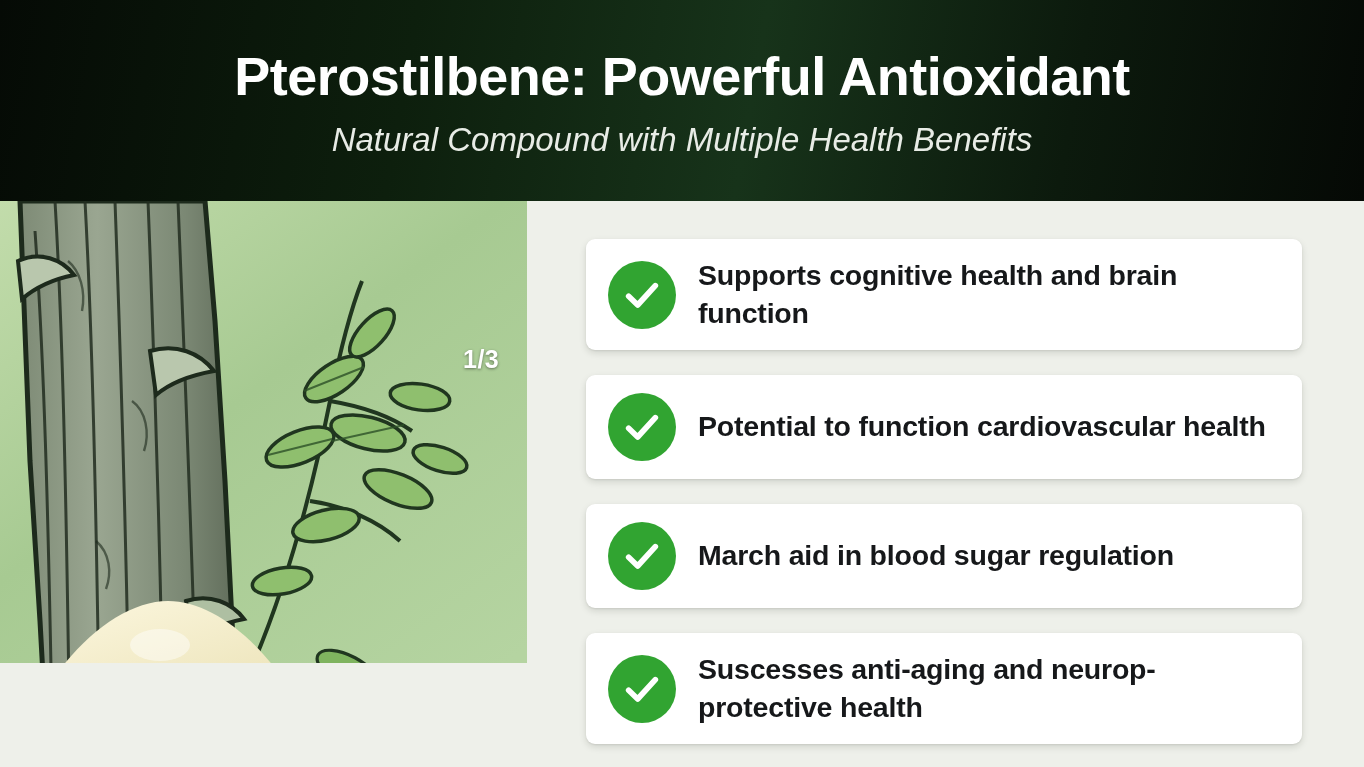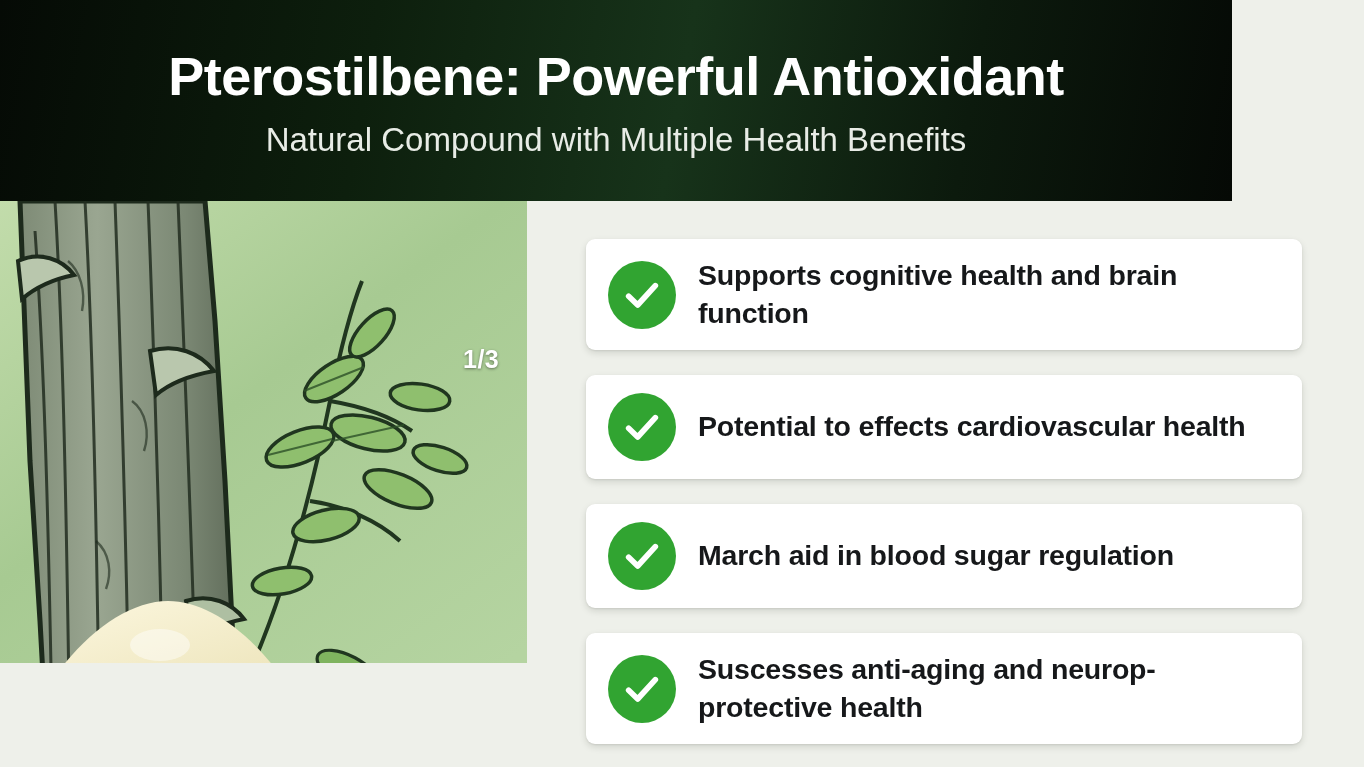--- a/index.html
+++ b/index.html
@@ -12,21 +12,21 @@
   .slide {
     position: relative;
     width: 1364px; height: 767px;
     background: #eef0ea;
     overflow: hidden;
   }
 
   
   .header {
     position: absolute; top: 0; left: 0;
-    width: 1232px; height: 201px;
+    width: 1364px; height: 201px;
     background: linear-gradient(100deg, #050a05 0%, #0d1f0d 30%, #17331a 55%, #0c1a0d 78%, #050905 100%);
     display: flex; flex-direction: column;
     align-items: center; justify-content: center;
     padding-top: 6px;
   }
   .header-title {
     color: #ffffff;
     font-size: 54px;
     font-weight: bold;
     letter-spacing: -0.5px;
@@ -34,20 +34,21 @@
     text-align: center;
     white-space: nowrap;
   }
   .header-subtitle {
     color: #e8ece6;
     font-size: 33px;
     font-weight: 400;
     margin-top: 16px;
     text-align: center;
     white-space: nowrap;
+    font-style: italic;
   }
 
   
   .body {
     position: absolute; top: 201px; left: 0;
     width: 1364px; height: 566px;
     display: flex;
   }
 
   
@@ -243,21 +244,21 @@
           </span>
           <span class="bullet-text">Supports cognitive health and brain function</span>
         </div>
 
         <div class="bullet">
           <span class="check">
             <svg viewBox="0 0 24 24" aria-hidden="true">
                 <path d="M4 12.8 L9.4 18 L20 6.4" fill="none" stroke="#ffffff" stroke-width="3.4" stroke-linecap="round" stroke-linejoin="round"></path>
               </svg>
           </span>
-          <span class="bullet-text">Potential to effects cardiovascular health</span>
+          <span class="bullet-text">Potential to function cardiovascular health</span>
         </div>
 
         <div class="bullet">
           <span class="check">
             <svg viewBox="0 0 24 24" aria-hidden="true">
                 <path d="M4 12.8 L9.4 18 L20 6.4" fill="none" stroke="#ffffff" stroke-width="3.4" stroke-linecap="round" stroke-linejoin="round"></path>
               </svg>
           </span>
           <span class="bullet-text">March aid in blood sugar regulation</span>
         </div>

